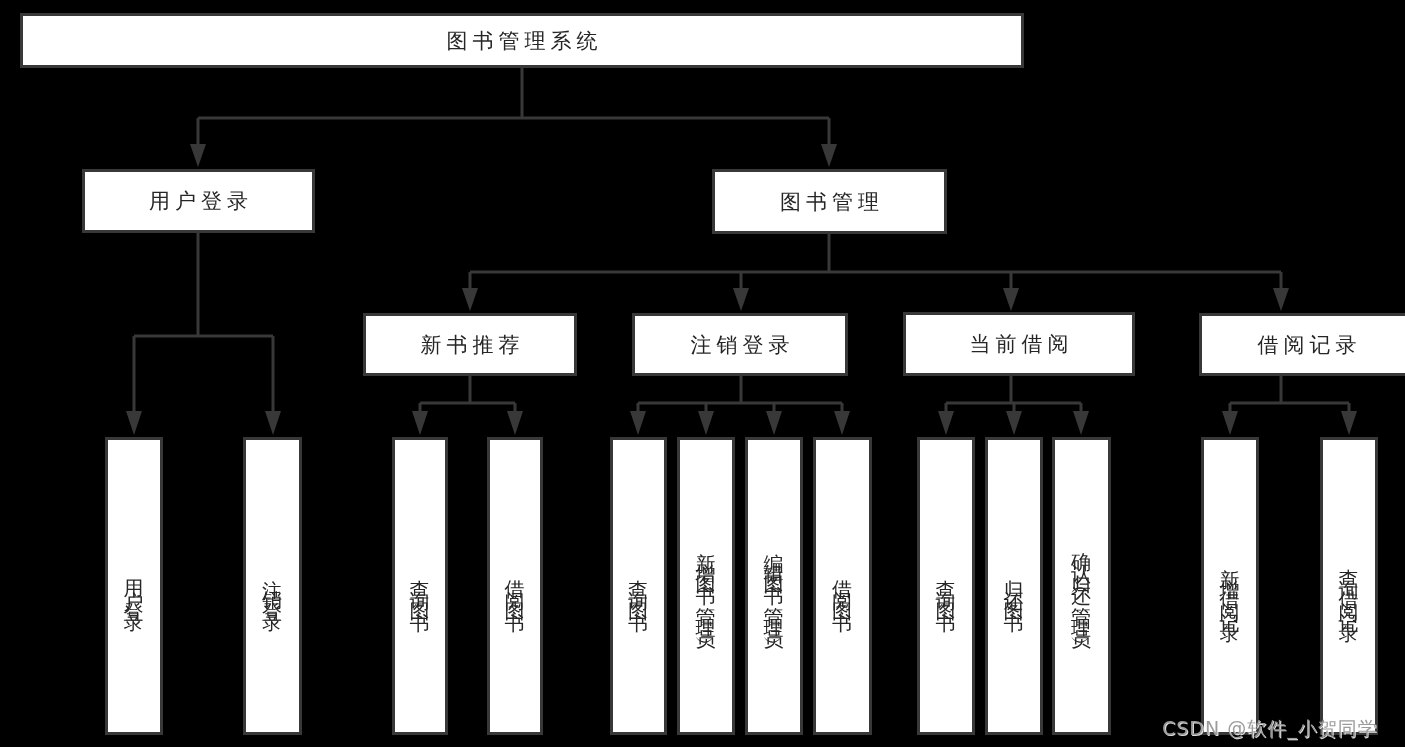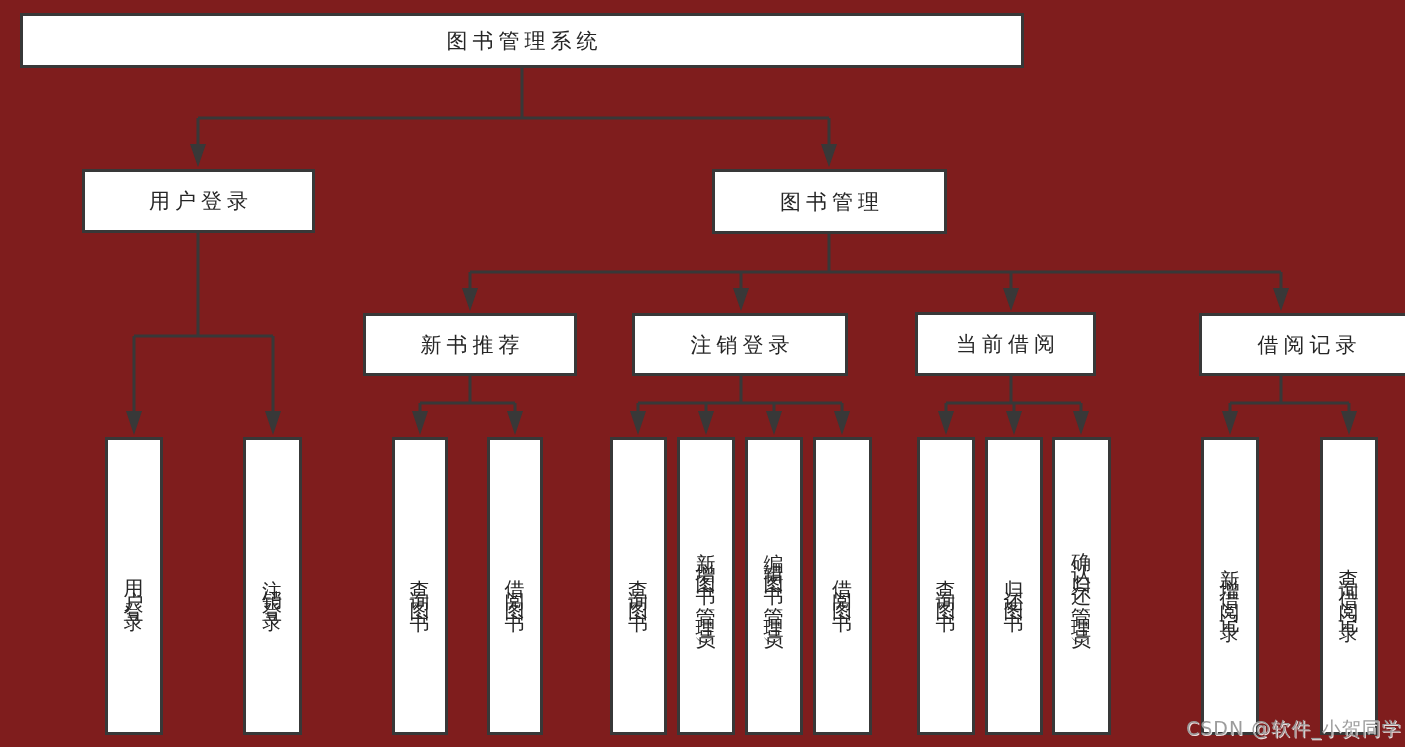--- a/index.html
+++ b/index.html
@@ -5,21 +5,21 @@
   html, body {
     margin: 0;
     padding: 0;
     background: #ffffff;
     font-family: "DejaVu Sans", "Liberation Sans", sans-serif;
   }
   #canvas {
     position: relative;
     width: 1405px;
     height: 747px;
-    background: #7f1d1d;
+    background: #000000;
     overflow: hidden;
   }
   #edges {
     position: absolute;
     left: 0; top: 0;
     width: 1405px;
     height: 747px;
   }
   .hbox {
     position: absolute;
@@ -52,39 +52,39 @@
     line-height: 1;
     color: #262626;
     z-index: 2;
   }
   
   #node-root          { left: 20px;  top: 13px;  width: 1004px; height: 55px; }
   #node-user-login    { left: 82px;  top: 169px; width: 233px;  height: 64px; }
   #node-book-mgmt     { left: 712px; top: 169px; width: 235px;  height: 65px; }
   #node-new-book-rec  { left: 363px; top: 313px; width: 214px;  height: 63px; }
   #node-book-borrow   { left: 632px; top: 313px; width: 216px;  height: 63px; }
-  #node-current-borrow{ left: 903px; top: 312px; width: 181px;  height: 64px; margin-left: 12px; }
+  #node-current-borrow{ left: 903px; top: 312px; width: 232px;  height: 64px; }
   #node-borrow-record { left: 1199px;top: 313px; width: 216px;  height: 63px; }
   
   #leaf-user-login     { left: 105px;  width: 58px; }
   #leaf-logout         { left: 243px;  width: 59px; }
   #leaf-nbr-query      { left: 392px;  width: 56px; }
   #leaf-nbr-borrow     { left: 487px;  width: 56px; }
   #leaf-bb-query       { left: 610px;  width: 57px; }
   #leaf-bb-add         { left: 677px;  width: 58px; }
   #leaf-bb-edit        { left: 745px;  width: 58px; }
   #leaf-bb-borrow      { left: 813px;  width: 59px; }
   #leaf-cb-query       { left: 917px;  width: 58px; }
   #leaf-cb-return      { left: 985px;  width: 58px; }
   #leaf-cb-confirm     { left: 1052px; width: 59px; }
   #leaf-br-add         { left: 1201px; width: 58px; }
   #leaf-br-query       { left: 1320px; width: 58px; }
   #watermark {
     position: absolute;
-    left: 1186px;
+    left: 1162px;
     top: 716px;
     font-size: 19px;
     letter-spacing: 1px;
     color: #9c9c9c;
     white-space: nowrap;
     z-index: 5;
     text-shadow: 1px 1px 0 rgba(255,255,255,0.85);
   }
 </style>
 </head>

